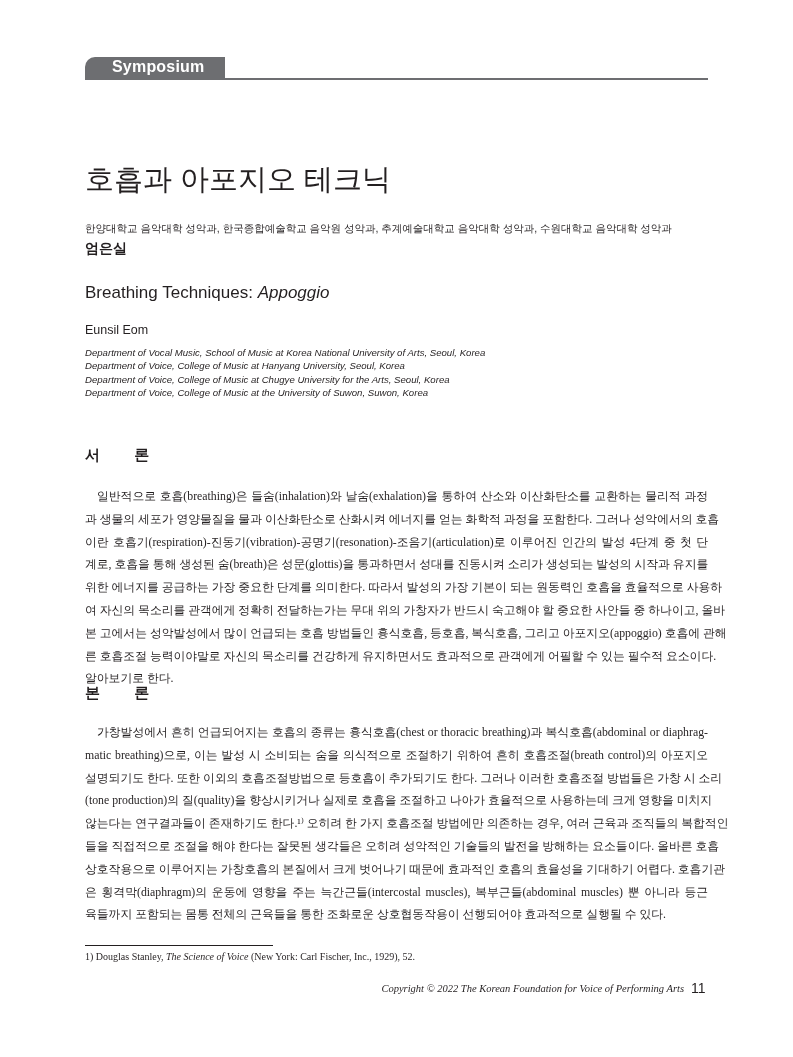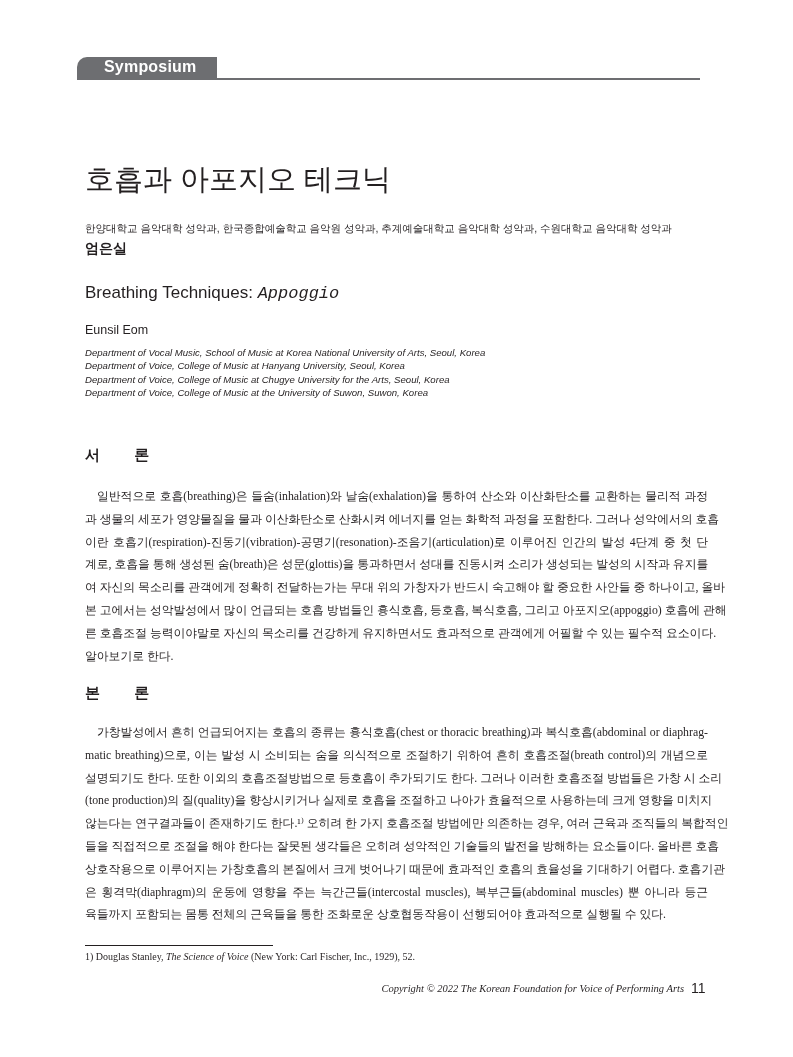--- a/index.html
+++ b/index.html
@@ -1,30 +1,30 @@
 <!DOCTYPE html>
 <html><head>
 <meta charset="utf-8">
 <style>
   html, body { margin: 0; padding: 0; background: #ffffff; }
   body { width: 793px; height: 1057px; position: relative; overflow: hidden; color: #231f20; }
   .sans { font-family: "Liberation Sans", "DejaVu Sans", sans-serif; }
   .serif { font-family: "Liberation Serif", "DejaVu Serif", serif; }
 
-  .header-bar { position: absolute; left: 77px; top: 57px; width: 623px; height: 22px; padding-left: 26px; }
+  .header-bar { position: absolute; left: 85px; top: 57px; width: 623px; height: 22px; padding-left: 26px; }
   .header-tab { position: absolute; left: 0; top: 0; width: 140px; height: 22px; background: #6d6e71; border-top-left-radius: 10px; }
   .header-tab span { position: absolute; left: 27px; top: 1px; color: #ffffff; font-size: 16px; font-weight: bold; letter-spacing: 0.2px; }
   .header-rule { position: absolute; left: 0; top: 21px; width: 623px; height: 2px; background: #6d6e71; }
 
   .title-ko { position: absolute; left: 85px; top: 160px; font-size: 29px; color: #231f20; font-weight: normal; }
   .affil-ko { position: absolute; left: 85px; top: 222px; font-size: 10.5px; color: #231f20; }
   .author-ko { position: absolute; left: 85px; top: 240px; font-size: 14px; font-weight: bold; color: #231f20; }
 
   .title-en { position: absolute; left: 85px; top: 283px; font-size: 17px; color: #231f20; }
-  .title-en i { font-style: italic; font-family: Liberation Mono, monospace; }
+  .title-en i { font-style: italic; }
   .author-en { position: absolute; left: 85px; top: 323px; font-size: 12.5px; color: #231f20; }
   .affil-en { position: absolute; left: 85px; top: 346px; font-size: 9.6px; font-style: italic; line-height: 13.4px; color: #231f20; }
   .affil-en div { white-space: nowrap; }
 
   .section-heading { position: absolute; left: 85px; width: 623px; text-align: left; font-size: 15px; font-weight: bold; color: #231f20; word-spacing: 30px; }
   .intro-heading { top: 446px; }
   .body-heading { top: 684px; }
 
   .para { position: absolute; left: 85px; width: 623px; font-size: 11.8px; line-height: 22.8px; color: #231f20; text-align: justify; }
   .para .line { display: block; white-space: nowrap; text-align-last: justify; height: 22.8px; }
@@ -64,30 +64,31 @@
   <div>Department of Voice, College of Music at Chugye University for the Arts, Seoul, Korea</div>
   <div>Department of Voice, College of Music at the University of Suwon, Suwon, Korea</div>
 </div>
 
 <div class="section-heading intro-heading sans">서 론</div>
 <div class="para intro-para serif">
   <span class="line indent">일반적으로 호흡(breathing)은 들숨(inhalation)와 날숨(exhalation)을 통하여 산소와 이산화탄소를 교환하는 물리적 과정</span>
   <span class="line">과 생물의 세포가 영양물질을 물과 이산화탄소로 산화시켜 에너지를 얻는 화학적 과정을 포함한다. 그러나 성악에서의 호흡</span>
   <span class="line">이란 호흡기(respiration)-진동기(vibration)-공명기(resonation)-조음기(articulation)로 이루어진 인간의 발성 4단계 중 첫 단</span>
   <span class="line">계로, 호흡을 통해 생성된 숨(breath)은 성문(glottis)을 통과하면서 성대를 진동시켜 소리가 생성되는 발성의 시작과 유지를</span>
+  <span class="line">위한 에너지를 공급하는 가장 중요한 단계를 의미한다. 따라서 발성의 가장 기본이 되는 원동력인 호흡을 효율적으로 사용하</span>
   <span class="line">여 자신의 목소리를 관객에게 정확히 전달하는가는 무대 위의 가창자가 반드시 숙고해야 할 중요한 사안들 중 하나이고, 올바</span>
   <span class="line">본 고에서는 성악발성에서 많이 언급되는 호흡 방법들인 흉식호흡, 등호흡, 복식호흡, 그리고 아포지오(appoggio) 호흡에 관해</span>
   <span class="line">른 호흡조절 능력이야말로 자신의 목소리를 건강하게 유지하면서도 효과적으로 관객에게 어필할 수 있는 필수적 요소이다.</span>
   <span class="line last">알아보기로 한다.</span>
 </div>
 
 <div class="section-heading body-heading sans">본 론</div>
 <div class="para body-para serif">
   <span class="line indent">가창발성에서 흔히 언급되어지는 호흡의 종류는 흉식호흡(chest or thoracic breathing)과 복식호흡(abdominal or diaphrag-</span>
-  <span class="line">matic breathing)으로, 이는 발성 시 소비되는 숨을 의식적으로 조절하기 위하여 흔히 호흡조절(breath control)의 개념으로</span>
+  <span class="line">matic breathing)으로, 이는 발성 시 소비되는 숨을 의식적으로 조절하기 위하여 흔히 호흡조절(breath control)의 아포지오</span>
   <span class="line">설명되기도 한다. 또한 이외의 호흡조절방법으로 등호흡이 추가되기도 한다. 그러나 이러한 호흡조절 방법들은 가창 시 소리</span>
   <span class="line">(tone production)의 질(quality)을 향상시키거나 실제로 호흡을 조절하고 나아가 효율적으로 사용하는데 크게 영향을 미치지</span>
   <span class="line">않는다는 연구결과들이 존재하기도 한다.¹⁾ 오히려 한 가지 호흡조절 방법에만 의존하는 경우, 여러 근육과 조직들의 복합적인</span>
   <span class="line">들을 직접적으로 조절을 해야 한다는 잘못된 생각들은 오히려 성악적인 기술들의 발전을 방해하는 요소들이다. 올바른 호흡</span>
   <span class="line">상호작용으로 이루어지는 가창호흡의 본질에서 크게 벗어나기 때문에 효과적인 호흡의 효율성을 기대하기 어렵다. 호흡기관</span>
   <span class="line">은 횡격막(diaphragm)의 운동에 영향을 주는 늑간근들(intercostal muscles), 복부근들(abdominal muscles) 뿐 아니라 등근</span>
   <span class="line last">육들까지 포함되는 몸통 전체의 근육들을 통한 조화로운 상호협동작용이 선행되어야 효과적으로 실행될 수 있다.</span>
 </div>
 
 <div class="footnote-rule"></div>

